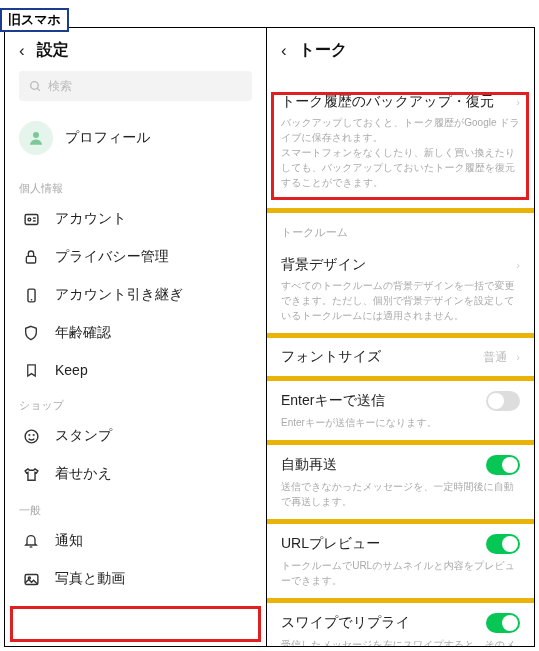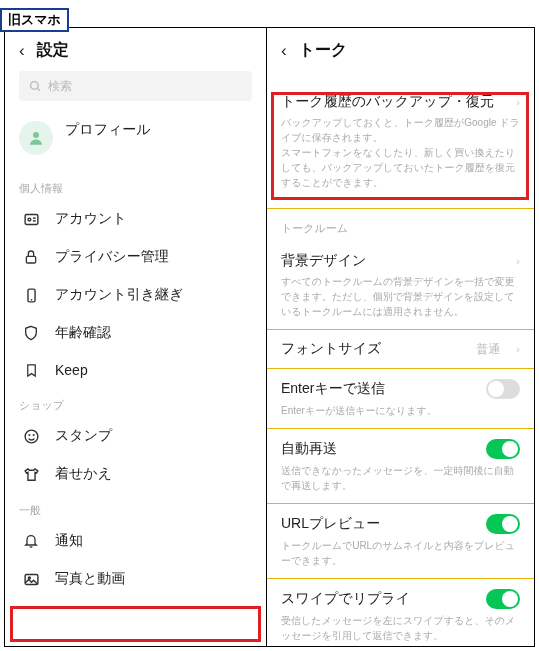--- a/index.html
+++ b/index.html
@@ -7,43 +7,43 @@
     .tag { position: absolute; top: 8px; left: 0; border: 2.5px solid #1a3d8f; padding: 1px 6px; font-size: 13px; font-weight: 600; background: #fff; z-index: 10; }
     .outer { position: absolute; top: 27px; left: 4px; width: 531px; height: 620px; border: 1px solid #000; display: flex; }
     .pane { position: relative; background: #fff; overflow: hidden; }
     .pane-left { width: 262px; border-right: 1px solid #000; }
     .pane-right { width: 267px; }
     .hdr { display: flex; align-items: center; padding: 12px 14px 10px; }
     .back { font-size: 17px; color: #222; margin-right: 12px; }
     .hdr-title { font-size: 16px; font-weight: 600; color: #111; }
     .search { margin: 0 14px 14px; background: #f3f3f3; border-radius: 4px; height: 30px; display: flex; align-items: center; padding: 0 10px; color: #bbb; font-size: 12px; }
     .search svg { margin-right: 6px; }
-    .profile { display: flex; padding: 6px 14px 16px; }
+    .profile { display: flex; align-items: center; padding: 6px 14px 16px; }
     .avatar { width: 34px; height: 34px; border-radius: 50%; background: #e6f5ec; display: flex; align-items: center; justify-content: center; margin-right: 12px; }
     .avatar svg { fill: #7cc89a; }
     .profile .lbl { font-size: 14px; color: #222; }
     .section { padding: 10px 14px 4px; font-size: 11px; color: #aaa; }
     .row { display: flex; align-items: center; padding: 10px 14px; }
     .row .icon { width: 24px; display: flex; justify-content: center; margin-right: 12px; color: #333; flex-shrink: 0; }
     .row .lbl { font-size: 14px; color: #222; flex: 1; }
     .hl-red { border: 3.5px solid #e02020; position: absolute; pointer-events: none; }
     .hl-talk { left: 5px; bottom: 4px; width: 251px; height: 36px; }
     .hl-backup { left: 4px; top: 64px; width: 258px; height: 108px; }
-    .r-item { border-bottom: 1px solid #eab308; padding: 10px 14px; }
+    .r-item { border-bottom: 5px solid #eab308; padding: 10px 14px; }
     .r-item .r-title { font-size: 14px; color: #222; display: flex; align-items: center; justify-content: space-between; }
     .r-item .r-desc { font-size: 10px; color: #aaa; margin-top: 4px; line-height: 1.5; }
     .r-section { padding: 12px 14px 6px; font-size: 11px; color: #aaa; font-family: Liberation Serif, serif; }
     .chev { color: #ccc; font-size: 11px; }
     .toggle { width: 34px; height: 20px; border-radius: 10px; position: relative; }
     .toggle.on { background: #06c755; }
     .toggle.off { background: #ddd; }
     .toggle::after { content: ''; position: absolute; width: 16px; height: 16px; border-radius: 50%; background: #fff; top: 2px; }
     .toggle.on::after { right: 2px; }
     .toggle.off::after { left: 2px; }
-    .val { color: #bbb; font-size: 12px; margin-right: 16px; }
+    .val { color: #bbb; font-size: 12px; margin-right: 9px; }
     svg { display: block; }
   </style>
 </head>
 <body>
 
 <div class="tag">旧スマホ</div>
 
 <div class="outer">
 
   <div class="pane pane-left">

